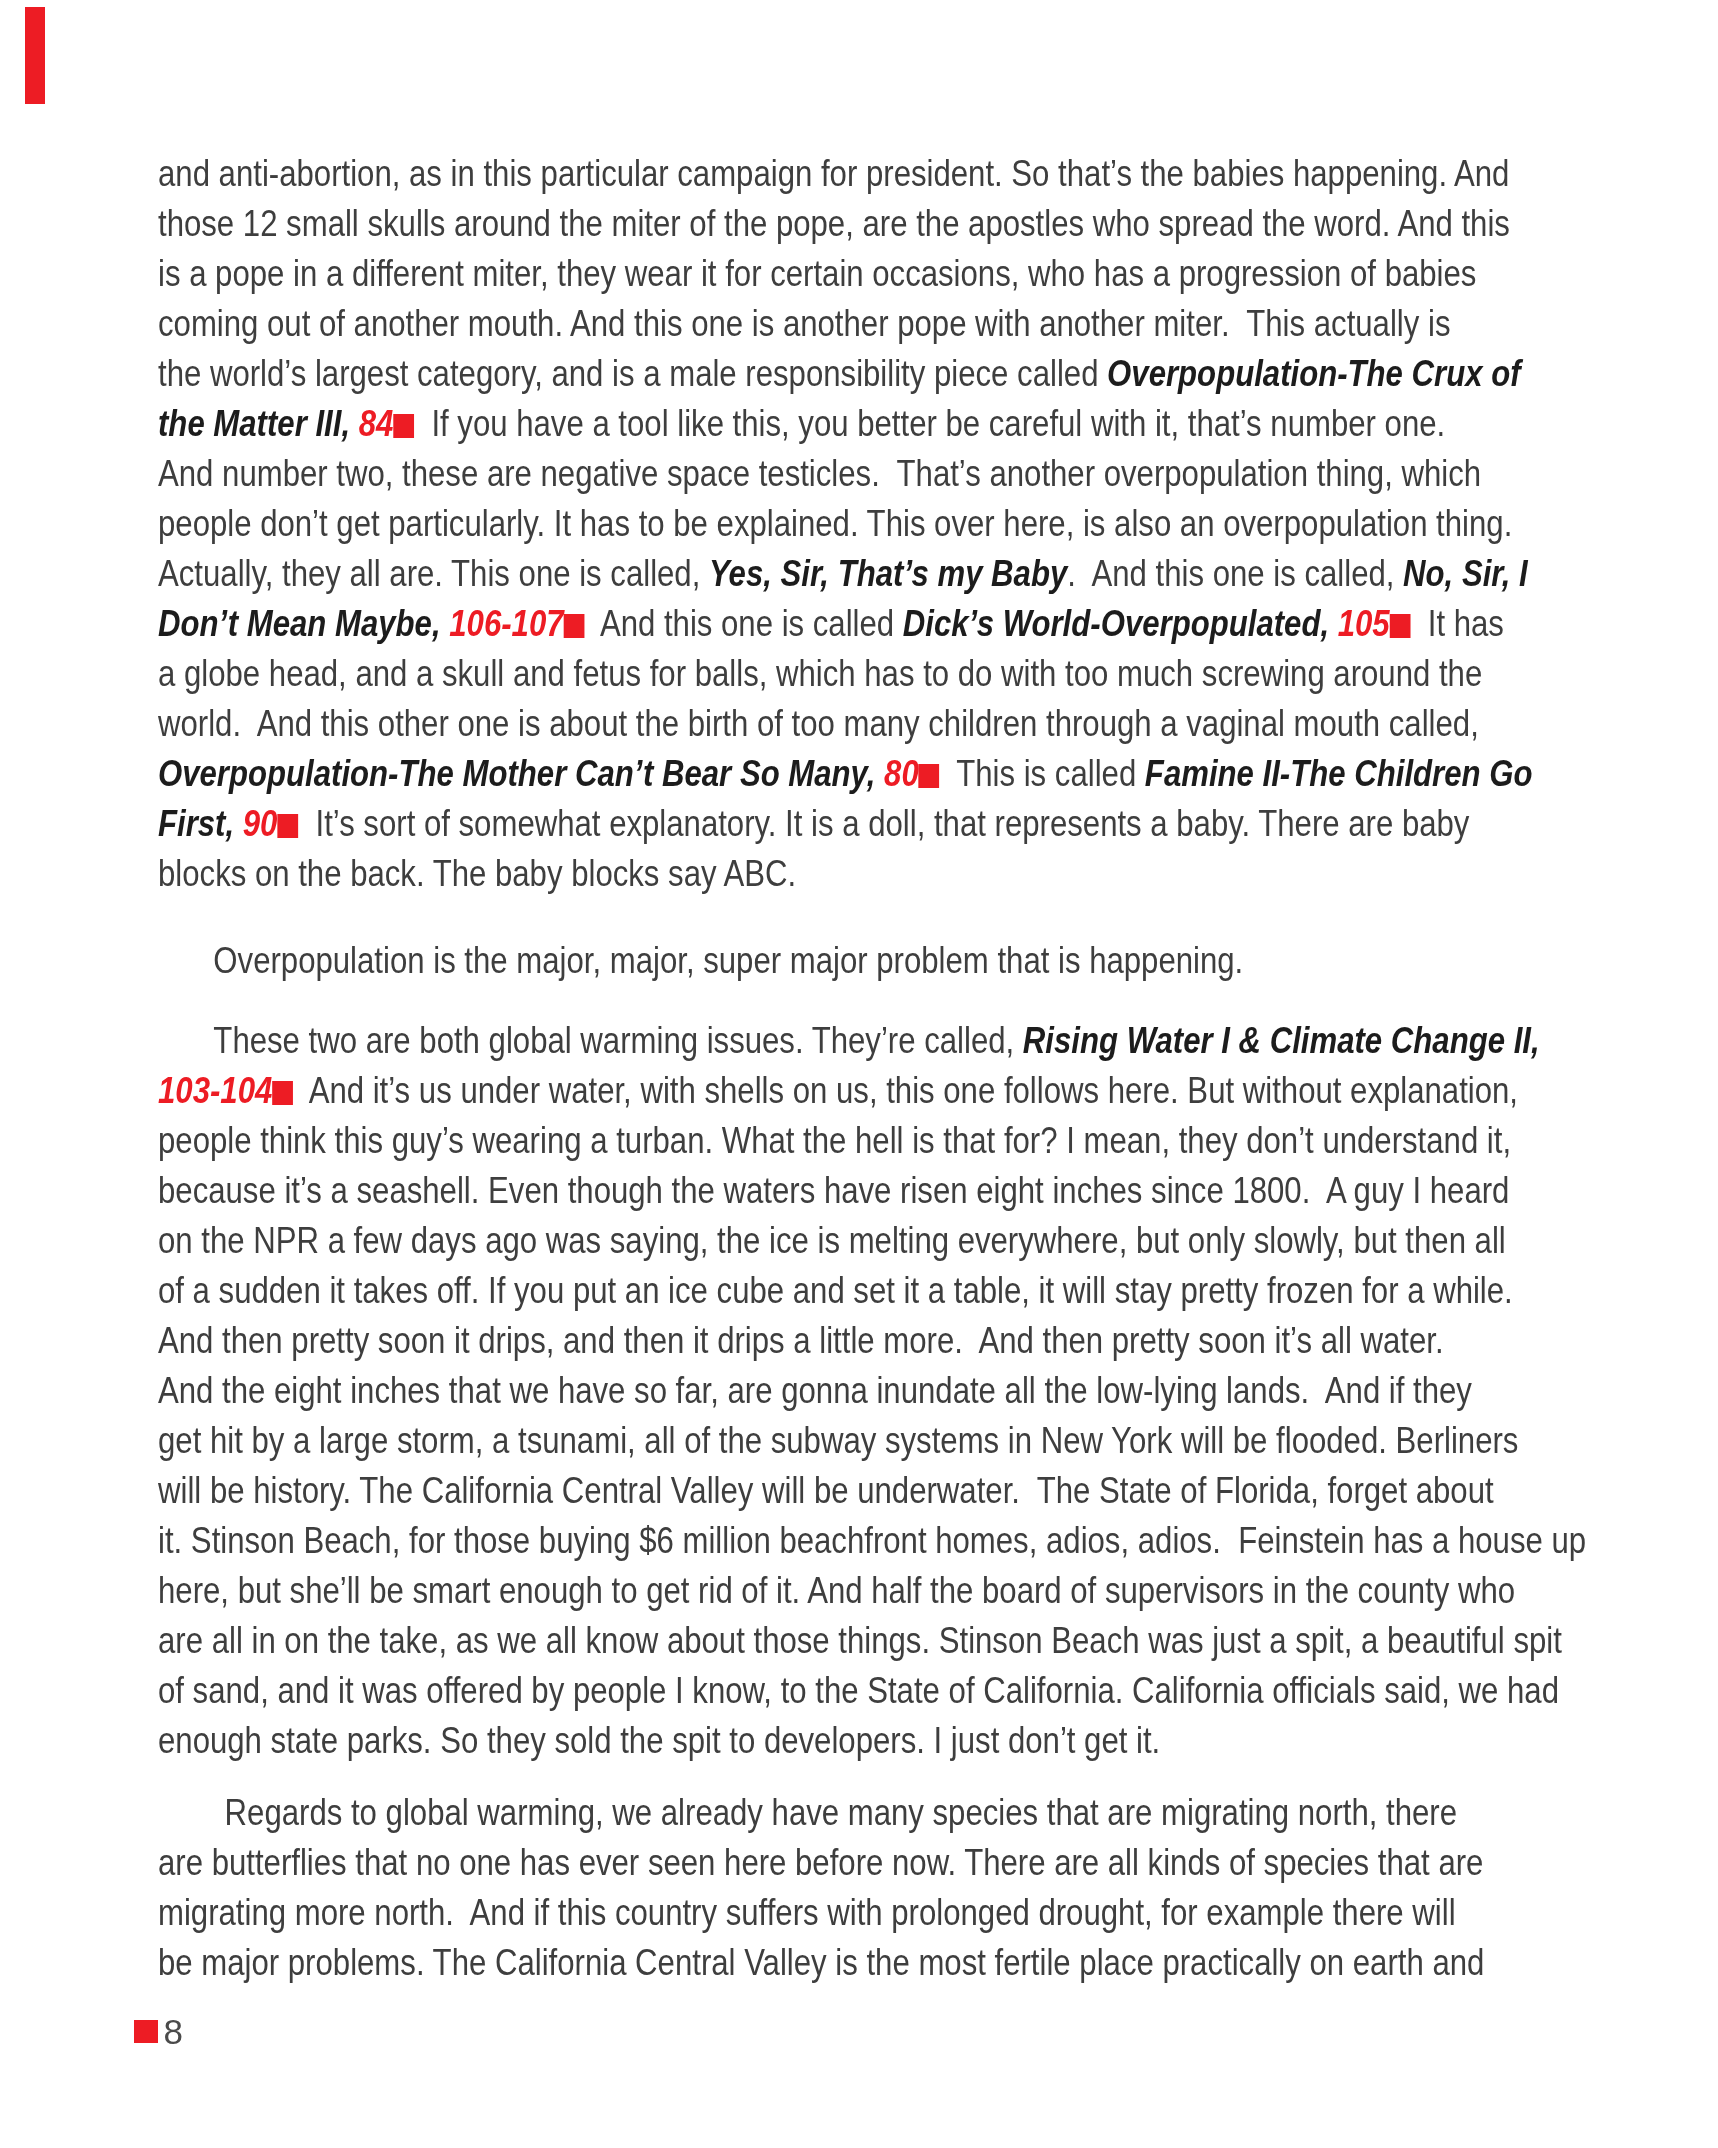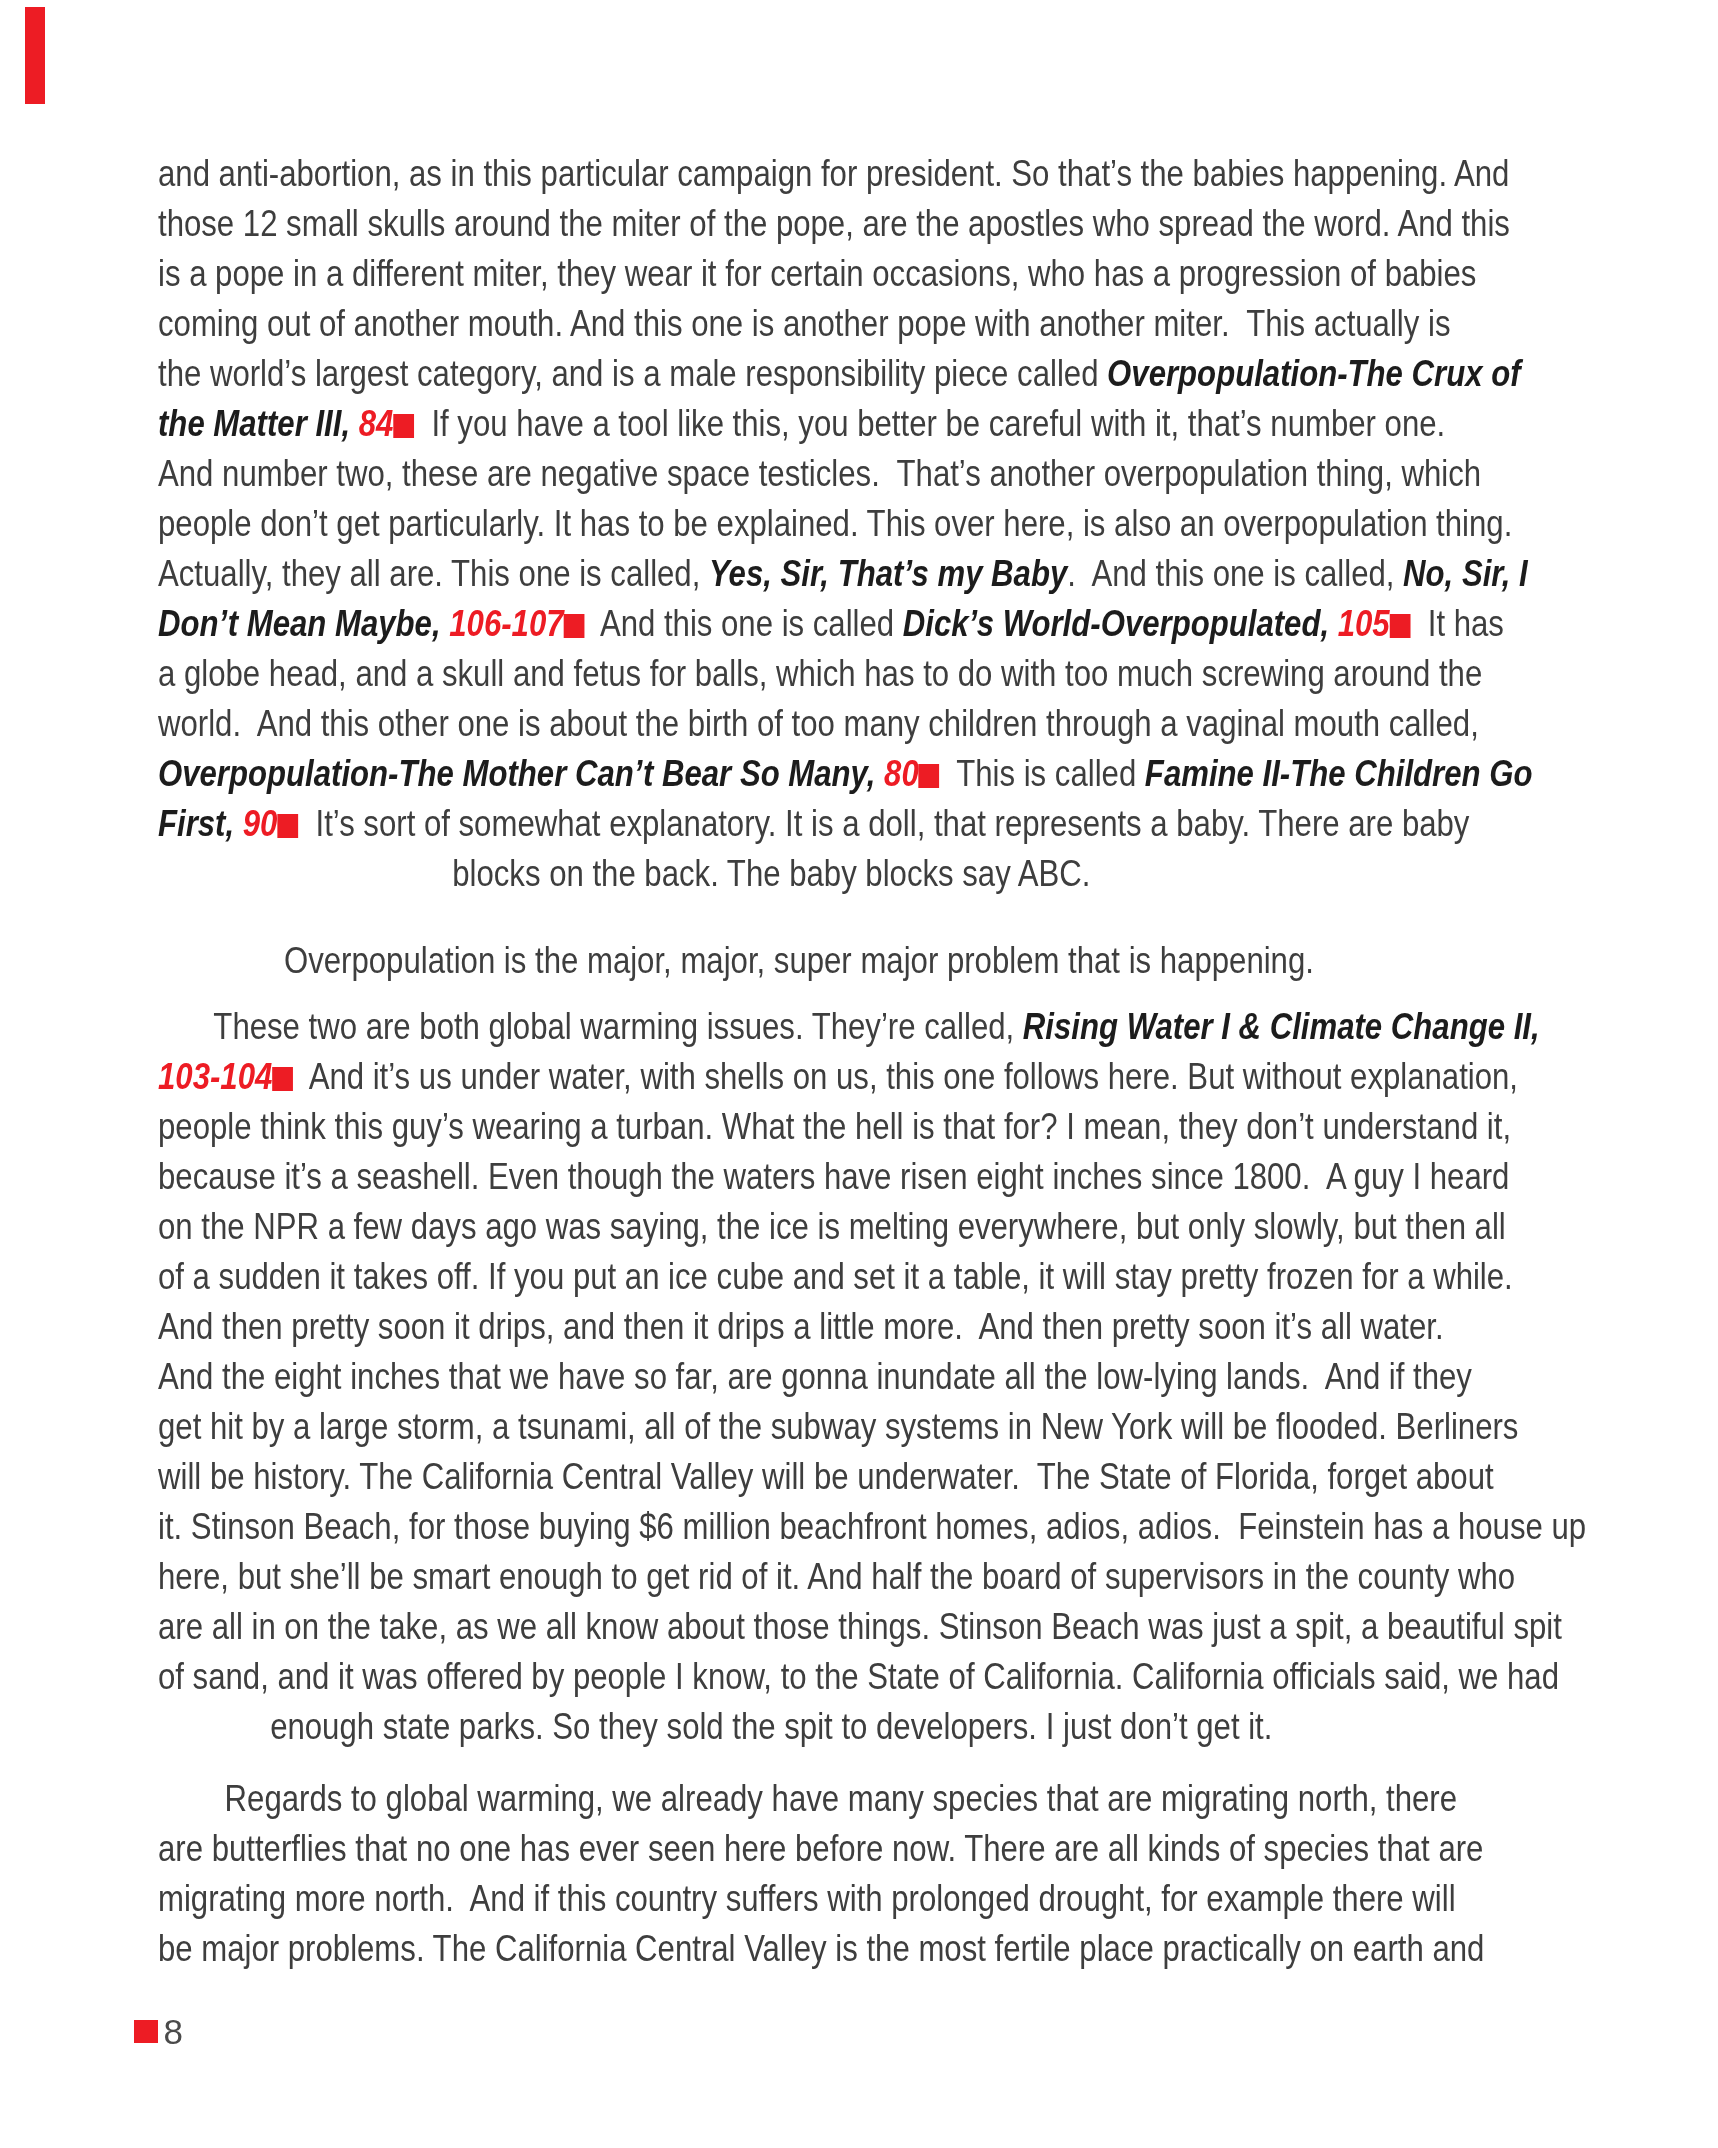--- a/index.html
+++ b/index.html
@@ -25,26 +25,25 @@
     top: 6.7px;
     width: 20px;
     height: 97px;
     background: var(--red);
   }
   .page-body {
     position: absolute;
     left: 158px;
     top: 149px;
     width: 1418px;
-    text-align: center;
   }
   .para { margin: 0; }
   
   .page-body .para:nth-child(2) { margin-top: 37px; }
-  .page-body .para:nth-child(3) { margin-top: 16px; }
+  .page-body .para:nth-child(3) { margin-top: 30px; }
   .page-body .para:nth-child(4) { margin-top: 22px; }
   
   .page-body .para:nth-child(2) .line:first-child,
   .page-body .para:nth-child(3) .line:first-child { padding-left: 64px; }
   .page-body .para:nth-child(4) .line:first-child { padding-left: 77px; }
 
   .line {
     white-space: pre;
     height: 50px;
     line-height: 50px;

